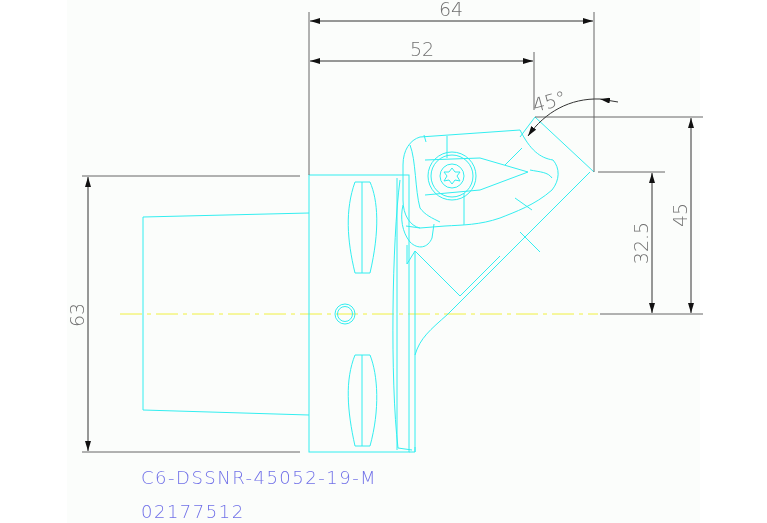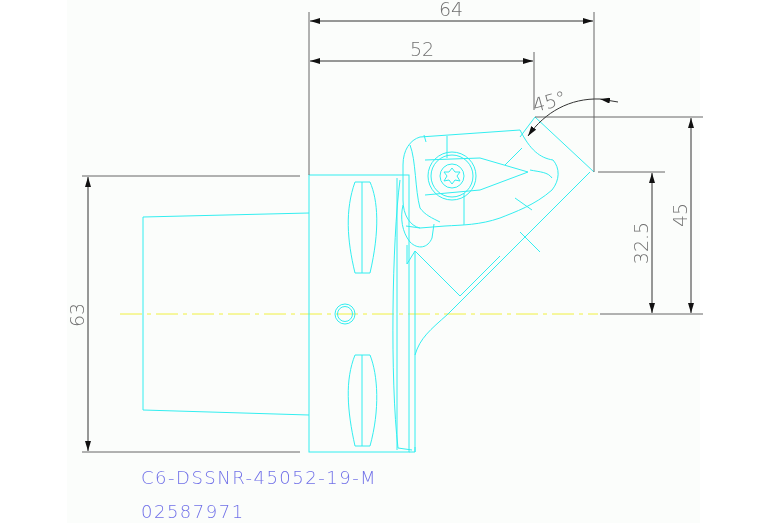--- a/index.html
+++ b/index.html
@@ -96,13 +96,13 @@
 
   <text class="dimtext" x="451" y="16" text-anchor="middle">64</text>
   <text class="dimtext" x="422" y="56" text-anchor="middle">52</text>
   <text class="dimtext" x="0" y="0" transform="translate(551,108) rotate(-15)" text-anchor="middle">45°</text>
   <text class="dimtext" x="0" y="0" transform="translate(84,315) rotate(-90)" text-anchor="middle">63</text>
   <text class="dimtext" x="0" y="0" transform="translate(687,215) rotate(-90)" text-anchor="middle">45</text>
   <text class="dimtext" x="0" y="0" transform="translate(648,243) rotate(-90)" text-anchor="middle">32.5</text>
 </svg>
 
 <div class="caption" style="top:468px;">C6-DSSNR-45052-19-M</div>
-<div class="caption" style="top:502px;">02587971</div>
+<div class="caption" style="top:502px;">02177512</div>
 
 </body></html>

